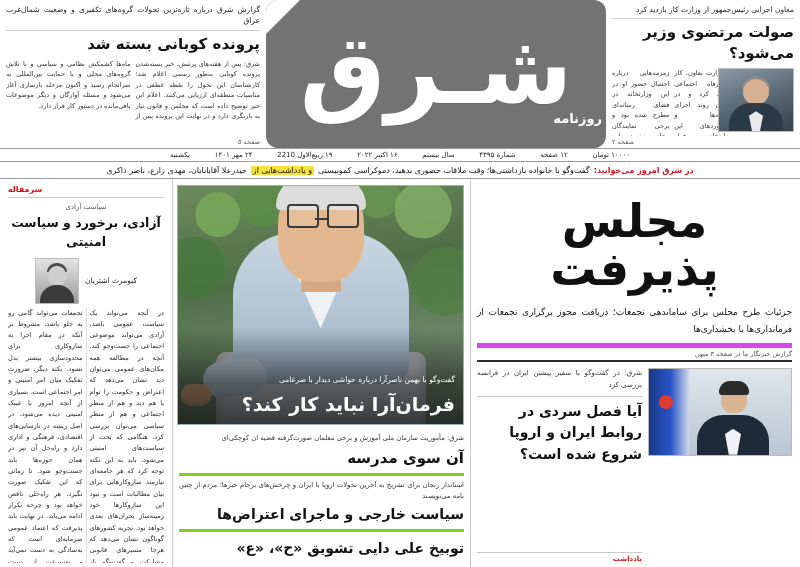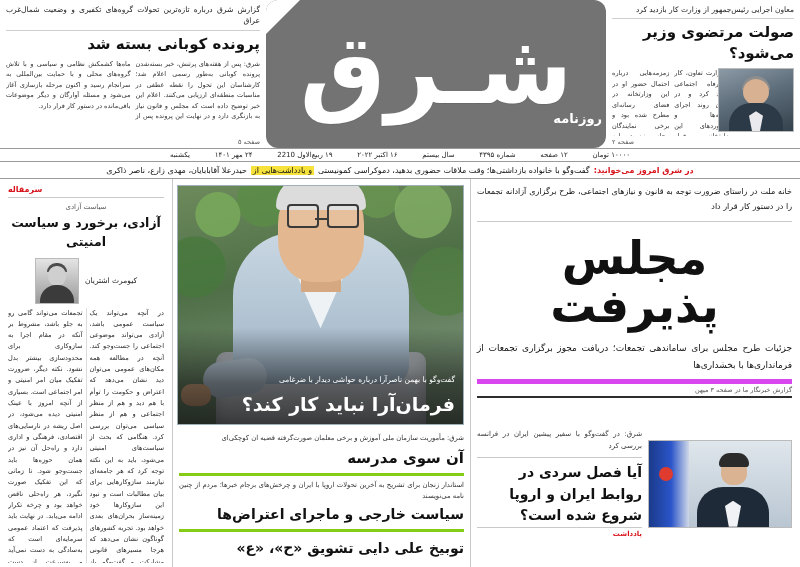--- a/index.html
+++ b/index.html
@@ -268,21 +268,20 @@
     border-top: 5px solid #d946ef;
     border-bottom: 2px solid #2d2d2d;
     padding: 2px 0;
     margin-bottom: 6px;
   }
   .rc-bottom {
     display: flex;
     flex-direction: row;
     gap: 6px;
     flex: 1;
-    align-items: center;
   }
   .rc-photo {
     width: 142px;
     height: 86px;
     border: 1px solid #bbb;
     background: linear-gradient(180deg,#dfe6ec 0%,#b9c6d2 100%);
     position: relative;
     overflow: hidden;
     flex: none;
   }
@@ -629,21 +628,20 @@
   <div class="ribbon">
     <span class="rb-red">در شرق امروز می‌خوانید:</span>
     <span>گفت‌وگو با خانواده بازداشتی‌ها؛ وقت ملاقات حضوری بدهید، دموکراسی کمونیستی</span>
     <span class="rb-hl">و یادداشت‌هایی از</span>
     <span>حیدرعلا آقابابایان، مهدی زارع، ناصر ذاکری</span>
   </div>
 
   <div class="main">
 
     <div class="col-right">
-      <div class="lead-note">خانه ملت در راستای ضرورت توجه به قانون و نیازهای اجتماعی، طرح برگزاری آزادانه تجمعات را در دستور کار قرار داد</div>
       <div class="big-title">مجلس پذیرفت</div>
       <div class="sub-deck">جزئیات طرح مجلس برای ساماندهی تجمعات؛ دریافت مجوز برگزاری تجمعات از فرمانداری‌ها با بخشداری‌ها</div>
       <div class="deck-foot">
         <span>گزارش خبرنگار ما در صفحه ۳ میهن</span>
         <span></span>
       </div>
       <div class="rc-bottom">
         <div class="rc-photo">
           <div class="flag">
               <div class="dot"></div>

